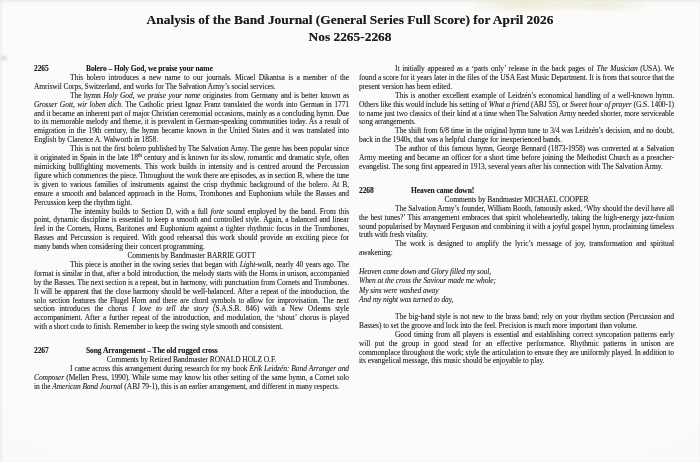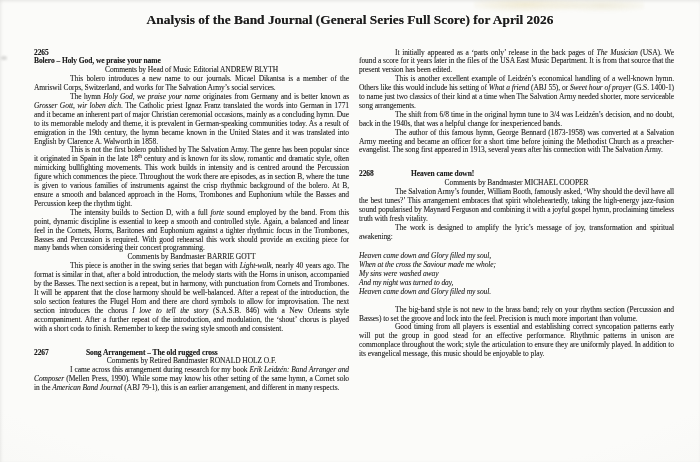--- a/index.html
+++ b/index.html
@@ -31,21 +31,21 @@
   }
   .col{
     width:315px;flex:none;
     font-size:7.5px;line-height:8.9px;
     letter-spacing:-0.08px;
     text-align:justify;
     color:#2c2c2c;
     text-shadow:0 0 0.3px rgba(46,46,46,0.45);
   }
   .heading{display:flex;font-weight:bold;color:#1e1e1e;margin-top:15px;}
-  .col .heading:first-child{margin-top:0;flex-direction:column;}
+  .col .heading:first-child{margin-top:0;}
   .heading .num{width:52px;flex:none;}
   .byline{text-align:center;text-indent:0;}
   .para{margin:0;text-indent:36px;}
   .verse{
     text-align:left;font-style:italic;
     margin:9px 0;line-height:9.2px;
   }
   sup{font-size:5.4px;line-height:0;vertical-align:super;}
   i{font-style:italic;}
   
@@ -64,29 +64,29 @@
 </style>
 </head>
 <body>
 
 <div class="page">
   <div class="bleedthrough"></div>
   <div class="edge-speck"></div>
 
   <div class="doc-title">
     <div>Analysis of the Band Journal (General Series Full Score) for April 2026</div>
+    <div>Nos 2265-2268</div>
   </div>
 
   <div class="cols">
     <div class="col">
         <div class="heading">
           <span class="num">2265</span>
           <span>Bolero – Holy God, we praise your name</span>
         </div>
-        <div class="byline">Comments by Head of Music Editorial ANDREW BLYTH</div>
         <p class="para"><span>This bolero introduces a new name to our journals. Micael Dikantsa is a member of the Amriswil Corps, Switzerland, and works for The Salvation Army’s social services.</span></p>
         <p class="para"><span>The hymn </span><i>Holy God, we praise your name</i><span> originates from Germany and is better known as </span><i>Grosser Gott, wir loben dich</i><span>. The Catholic priest Ignaz Franz translated the words into German in 1771 and it became an inherent part of major Christian ceremonial occasions, mainly as a concluding hymn. Due to its memorable melody and theme, it is prevalent in German-speaking communities today. As a result of emigration in the 19th century, the hymn became known in the United States and it was translated into English by Clarence A. Walworth in 1858.</span></p>
         <p class="para"><span>This is not the first bolero published by The Salvation Army. The genre has been popular since it originated in Spain in the late 18</span><sup>th</sup><span> century and is known for its slow, romantic and dramatic style, often mimicking bullfighting movements. This work builds in intensity and is centred around the Percussion figure which commences the piece. Throughout the work there are episodes, as in section B, where the tune is given to various families of instruments against the crisp rhythmic background of the bolero. At B, ensure a smooth and balanced approach in the Horns, Trombones and Euphonium while the Basses and Percussion keep the rhythm tight.</span></p>
         <p class="para"><span>The intensity builds to Section D, with a full </span><i>forte</i><span> sound employed by the band. From this point, dynamic discipline is essential to keep a smooth and controlled style. Again, a balanced and linear feel in the Cornets, Horns, Baritones and Euphonium against a tighter rhythmic focus in the Trombones, Basses and Percussion is required. With good rehearsal this work should provide an exciting piece for many bands when considering their concert programming.</span></p>
         <div class="byline">Comments by Bandmaster BARRIE GOTT</div>
         <p class="para"><span>This piece is another in the swing series that began with </span><i>Light-walk</i><span>, nearly 40 years ago. The format is similar in that, after a bold introduction, the melody starts with the Horns in unison, accompanied by the Basses. The next section is a repeat, but in harmony, with punctuation from Cornets and Trombones. It will be apparent that the close harmony should be well-balanced. After a repeat of the introduction, the solo section features the Flugel Horn and there are chord symbols to allow for improvisation. The next section introduces the chorus </span><i>I love to tell the story</i><span> (S.A.S.B. 846) with a New Orleans style accompaniment. After a further repeat of the introduction, and modulation, the ‘shout’ chorus is played with a short coda to finish. Remember to keep the swing style smooth and consistent.</span></p>
         <div class="heading">
           <span class="num">2267</span>
           <span>Song Arrangement – The old rugged cross</span>
         </div>
@@ -103,19 +103,18 @@
           <span>Heaven came down!</span>
         </div>
         <div class="byline">Comments by Bandmaster MICHAEL COOPER</div>
         <p class="para"><span>The Salvation Army’s founder, William Booth, famously asked, ‘Why should the devil have all the best tunes?’ This arrangement embraces that spirit wholeheartedly, taking the high-energy jazz-fusion sound popularised by Maynard Ferguson and combining it with a joyful gospel hymn, proclaiming timeless truth with fresh vitality.</span></p>
         <p class="para"><span>The work is designed to amplify the lyric’s message of joy, transformation and spiritual awakening:</span></p>
         <div class="verse">
           <div>Heaven came down and Glory filled my soul,</div>
           <div>When at the cross the Saviour made me whole;</div>
           <div>My sins were washed away</div>
           <div>And my night was turned to day,</div>
-          <div>Heaven came down and Glory filled my soul.</div>
         </div>
         <p class="para"><span>The big-band style is not new to the brass band; rely on your rhythm section (Percussion and Basses) to set the groove and lock into the feel. Precision is much more important than volume.</span></p>
         <p class="para"><span>Good timing from all players is essential and establishing correct syncopation patterns early will put the group in good stead for an effective performance. Rhythmic patterns in unison are commonplace throughout the work; style the articulation to ensure they are uniformly played. In addition to its evangelical message, this music should be enjoyable to play.</span></p>
       </div>
   </div>
 </div>
 
 </body></html>

